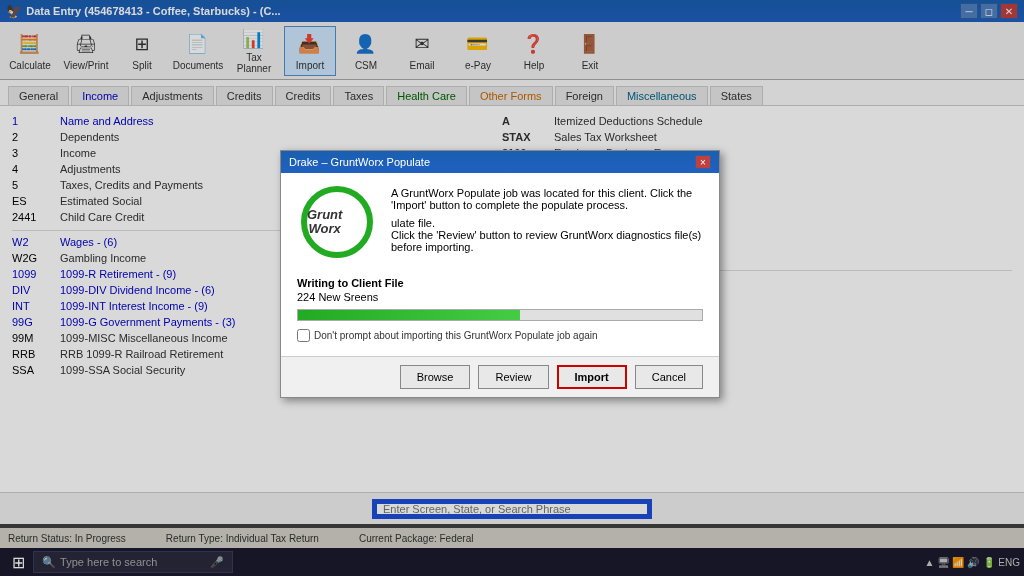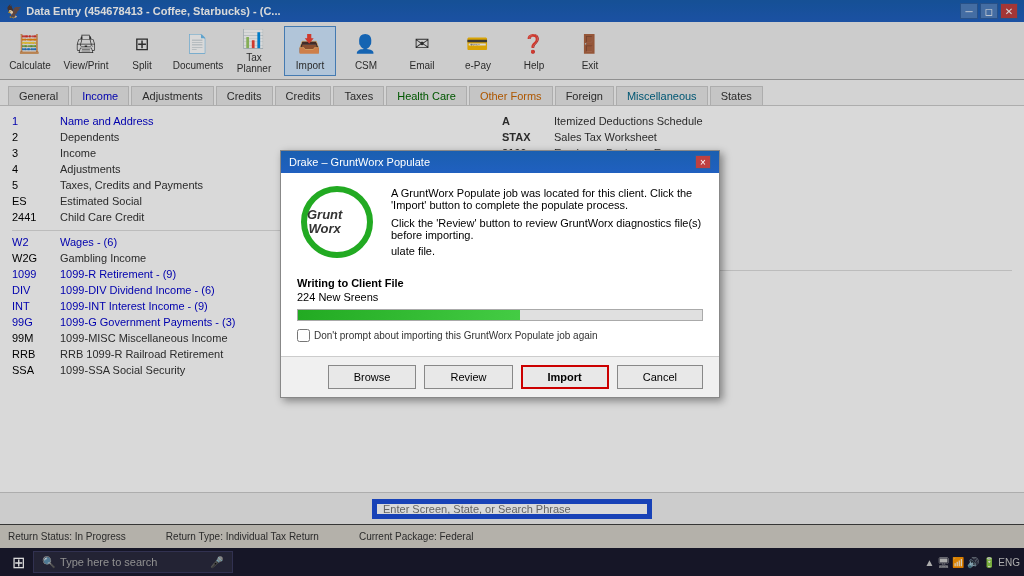--- a/index.html
+++ b/index.html
@@ -149,21 +149,21 @@
       border: 5px solid #1d4ed8;
       padding: 2px 6px;
       font-size: 11px;
       background: white;
       color: #888;
     }
 
     
     .status-bar {
       background: #d4d0c8;
-      border-top: 1px solid #404040;
+      border-top: 4px solid #404040;
       height: 24px;
       display: flex;
       align-items: center;
       padding: 0 8px;
       font-size: 10px;
       color: #333;
       gap: 40px;
     }
 
     
@@ -300,21 +300,21 @@
     .checkbox-label { font-size: 10px; color: #333; }
     .dialog-footer {
       background: #f0f0f0;
       border-top: 1px solid #ccc;
       padding: 8px 16px;
       display: flex;
       justify-content: flex-end;
       gap: 8px;
     }
     .dialog-btn {
-      padding: 4px 25px;
+      padding: 4px 16px;
       font-size: 11px;
       border: 1px solid #888;
       background: #e8e8e8;
       cursor: pointer;
       min-width: 60px;
       text-align: center;
     }
     .dialog-btn.primary {
       border: 2px solid #cc0000;
       background: #e8e8e8;
@@ -550,22 +550,22 @@
         <div class="gw-logo">
           <div class="gw-circle">
             <div class="gw-text">
               <span>Grunt</span><br>
               <span style="font-weight:900;font-style:italic;">Worx</span>
             </div>
           </div>
         </div>
         <div>
           <p style="font-size:11px;margin-bottom:6px;">A GruntWorx Populate job was located for this client. Click the 'Import' button to complete the populate process.</p>
+          <p style="font-size:11px;">ulate file.</p>
           <p style="font-size:11px;margin-bottom:4px;">Click the 'Review' button to review GruntWorx diagnostics file(s) before importing.</p>
-          <p style="font-size:11px;">ulate file.</p>
         </div>
       </div>
       <div class="dialog-section">
         <div class="writing-label">Writing to Client File</div>
         <div class="writing-value">224 New Sreens</div>
         <div class="progress-bar-container">
           <div class="progress-bar-fill" style="width: 55%;"></div>
         </div>
         <div class="checkbox-row">
           <input type="checkbox" id="dont-prompt" style="">

